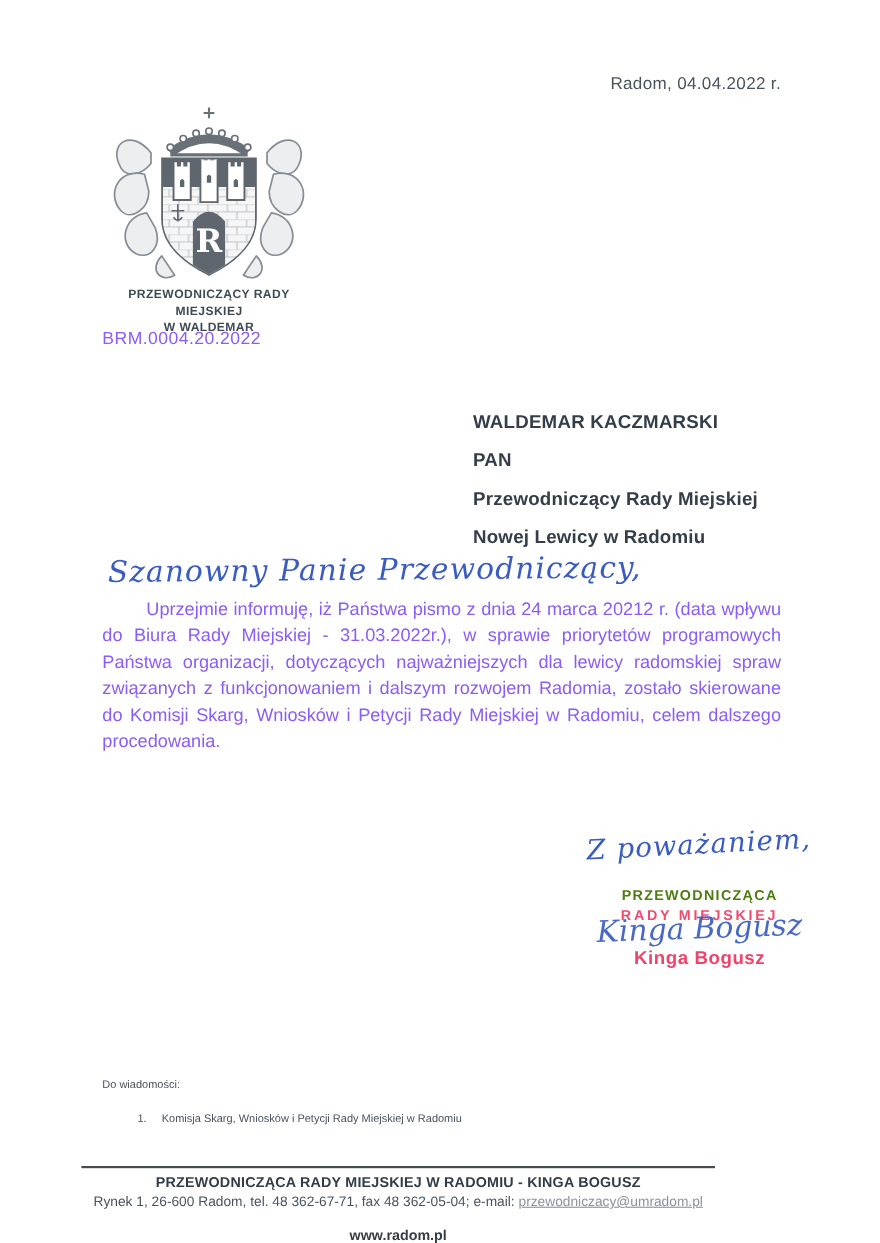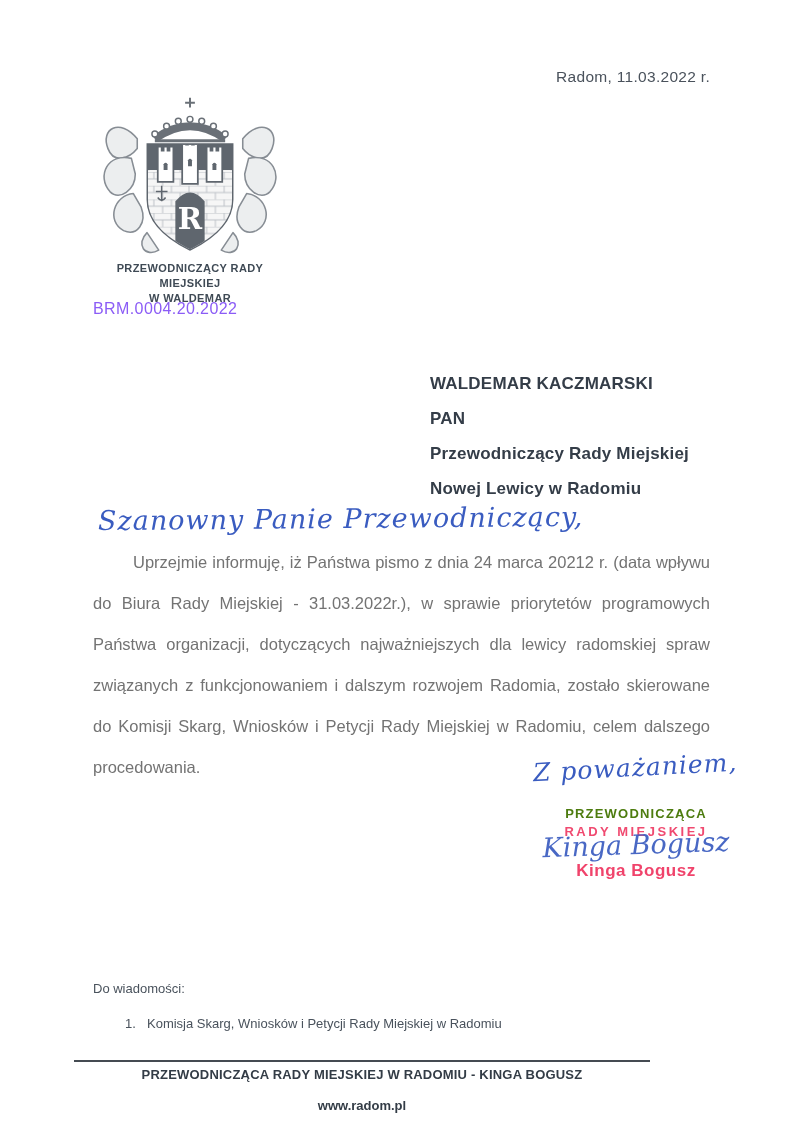--- a/index.html
+++ b/index.html
@@ -9,44 +9,44 @@
     font-family:"Liberation Sans", sans-serif;
   }
   .date{position:absolute;top:68px;right:90px;font-size:15.5px;color:#4a525c;letter-spacing:0.3px;}
   .crest{position:absolute;left:92px;top:90px;width:196px;text-align:center;}
   .crest svg{display:block;margin:0 auto;}
   .crest-caption{margin-top:3px;font-size:11px;font-weight:600;letter-spacing:0.4px;color:#3f4a55;line-height:15px;}
   .refnum{position:absolute;left:93px;top:300px;font-size:16px;color:#8b5cf6;letter-spacing:0.4px;}
   .recipient{position:absolute;left:430px;top:366px;font-size:17px;font-weight:700;color:#343d48;line-height:35px;letter-spacing:0.2px;}
   .handwriting{font-family:"DejaVu Serif", cursive;font-style:italic;}
   .salutation{position:absolute;left:98px;top:503px;font-size:27px;color:#3a5cc0;letter-spacing:1px;transform:rotate(-0.5deg);}
-  .body-text{position:absolute;left:93px;top:542px;width:617px;font-size:16.5px;line-height:41px;color:#737373;text-align:justify;}
+  .body-text{position:absolute;left:93px;top:542px;width:617px;font-size:16.5px;line-height:24px;color:#8b5cf6;text-align:justify;}
   .body-text p{margin:0;text-indent:40px;}
   .closing{position:absolute;left:533px;top:753px;font-size:25px;color:#3a5cc0;letter-spacing:1px;transform:rotate(-3deg);}
   .stamp{position:absolute;left:527px;top:806px;width:218px;text-align:center;}
   .stamp-line1{font-size:13px;color:#4d7c0f;letter-spacing:1.2px;font-weight:600;}
   .stamp-line2{font-size:13px;color:#f04a70;letter-spacing:2.5px;font-weight:600;margin-top:3px;}
   .stamp-signature{position:absolute;left:-18px;top:23px;width:254px;font-size:27px;color:#3a5cc0;transform:rotate(-2deg);opacity:0.92;}
   .stamp-name{margin-top:22px;font-size:17px;font-weight:700;color:#f0436b;letter-spacing:0.5px;}
-  .cc{position:absolute;left:93px;top:981px;font-size:13px;color:#49525c;}
+  .cc{position:absolute;left:93px;top:981px;font-size:10px;color:#49525c;}
   .cc-item{margin-top:20px;padding-left:32px;}
   .cc-item .num{display:inline-block;width:22px;}
   .page-footer{position:absolute;left:0;top:1060px;width:724px;text-align:center;}
   .footer-rule{width:576px;margin:0 auto;border-top:2px solid #454b52;}
   .footer-line1{margin-top:5px;font-size:13px;font-weight:700;color:#333c46;letter-spacing:0.2px;}
   .footer-line2{margin-top:3px;font-size:12.5px;color:#4a535d;}
   .email-link{color:#8b939d;text-decoration:underline;cursor:pointer;}
   .footer-line3{margin-top:16px;font-size:13px;font-weight:700;color:#333c46;}
 </style>
 </head>
 <body>
 
 <div class="page">
 
-  <div class="date">Radom, 11.03.2022 r.</div>
+  <div class="date">Radom, 04.04.2022 r.</div>
 
   <div class="crest">
     <span>
       <svg width="196" height="168" viewBox="0 0 200 172">
         <g fill="#eceeef" stroke="#878d94" stroke-width="1.6" stroke-linejoin="round">
           <path d="M46,50 C28,28 8,40 16,60 C22,76 38,70 46,60 Z"></path>
           <path d="M40,70 C16,64 4,88 18,104 C28,114 44,102 44,86 Z"></path>
           <path d="M42,106 C22,108 14,134 32,144 C46,150 56,136 50,120 Z"></path>
           <path d="M56,146 C44,158 54,172 68,164 Z"></path>
           <g transform="translate(200,0) scale(-1,1)">
@@ -134,16 +134,19 @@
   <div class="cc">
     <div>Do wiadomości:</div>
     <div class="cc-item">
       <span class="num">1.</span><span>Komisja Skarg, Wniosków i Petycji Rady Miejskiej w Radomiu</span>
     </div>
   </div>
 
   <div class="page-footer">
     <div class="footer-rule"></div>
     <div class="footer-line1">PRZEWODNICZĄCA RADY MIEJSKIEJ W RADOMIU - KINGA BOGUSZ</div>
+    <div class="footer-line2">
+      <span>Rynek 1, 26-600 Radom, tel. 48 362-67-71, fax 48 362-05-04; e-mail: </span><span class="email-link">przewodniczacy@umradom.pl</span>
+    </div>
     <div class="footer-line3">www.radom.pl</div>
   </div>
 
 </div>
 
 </body></html>

